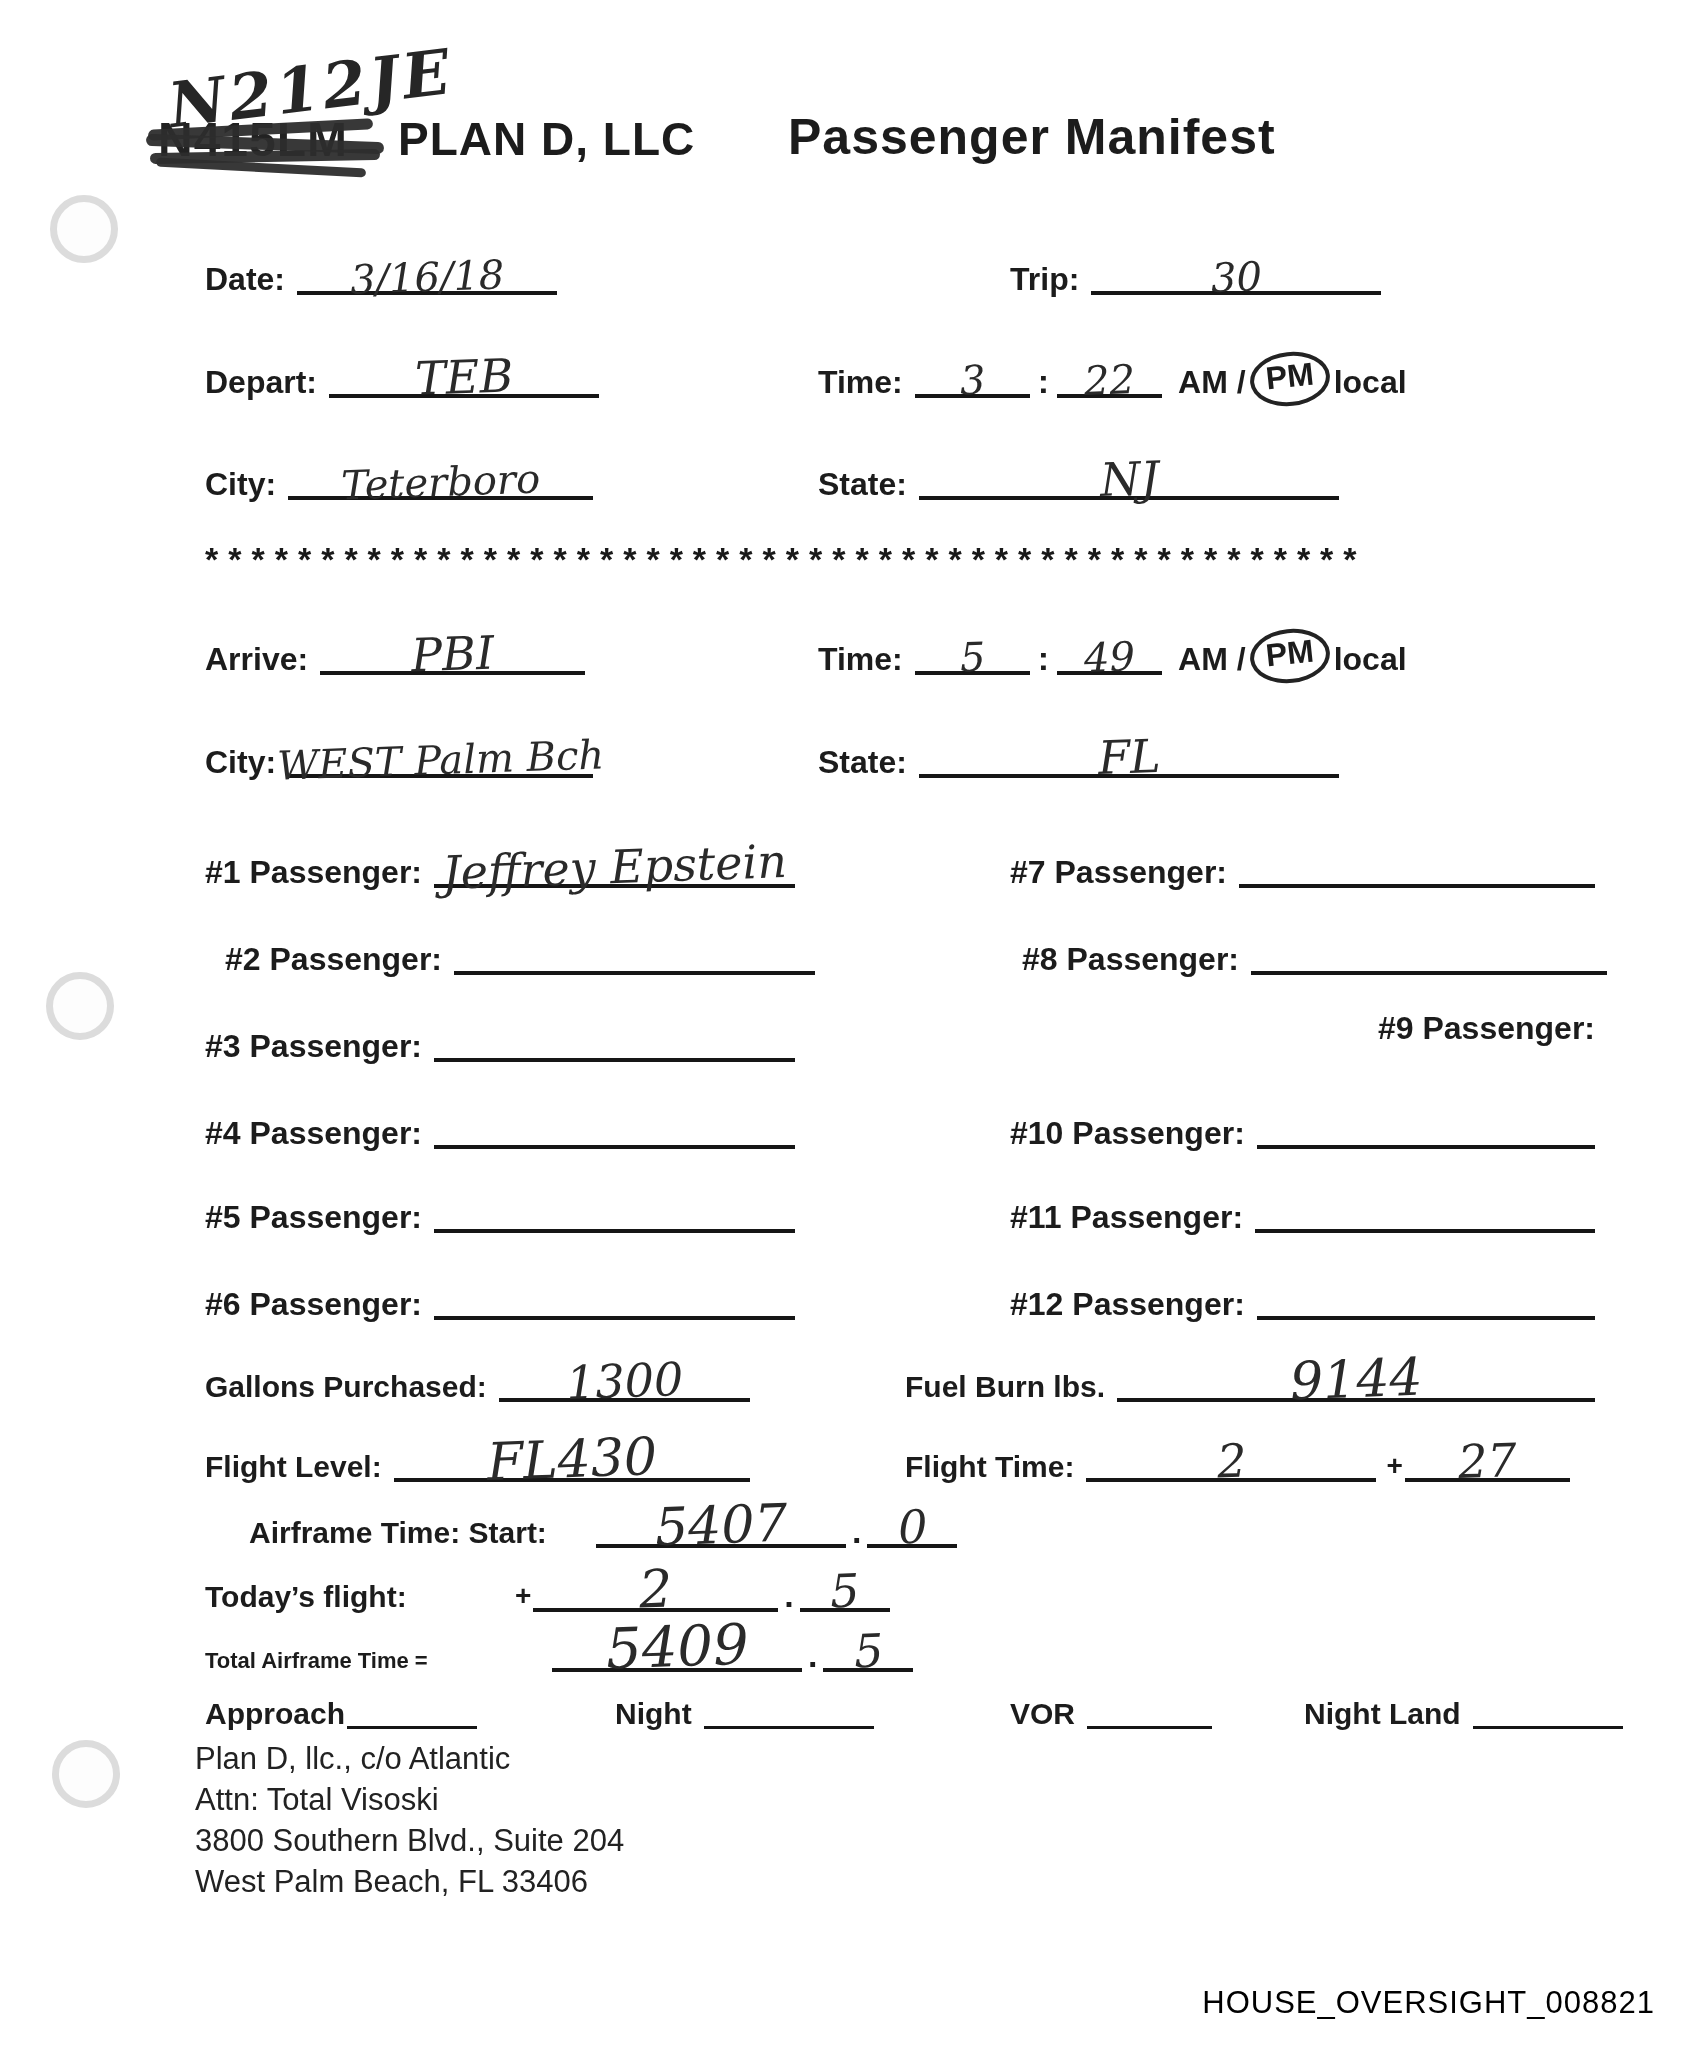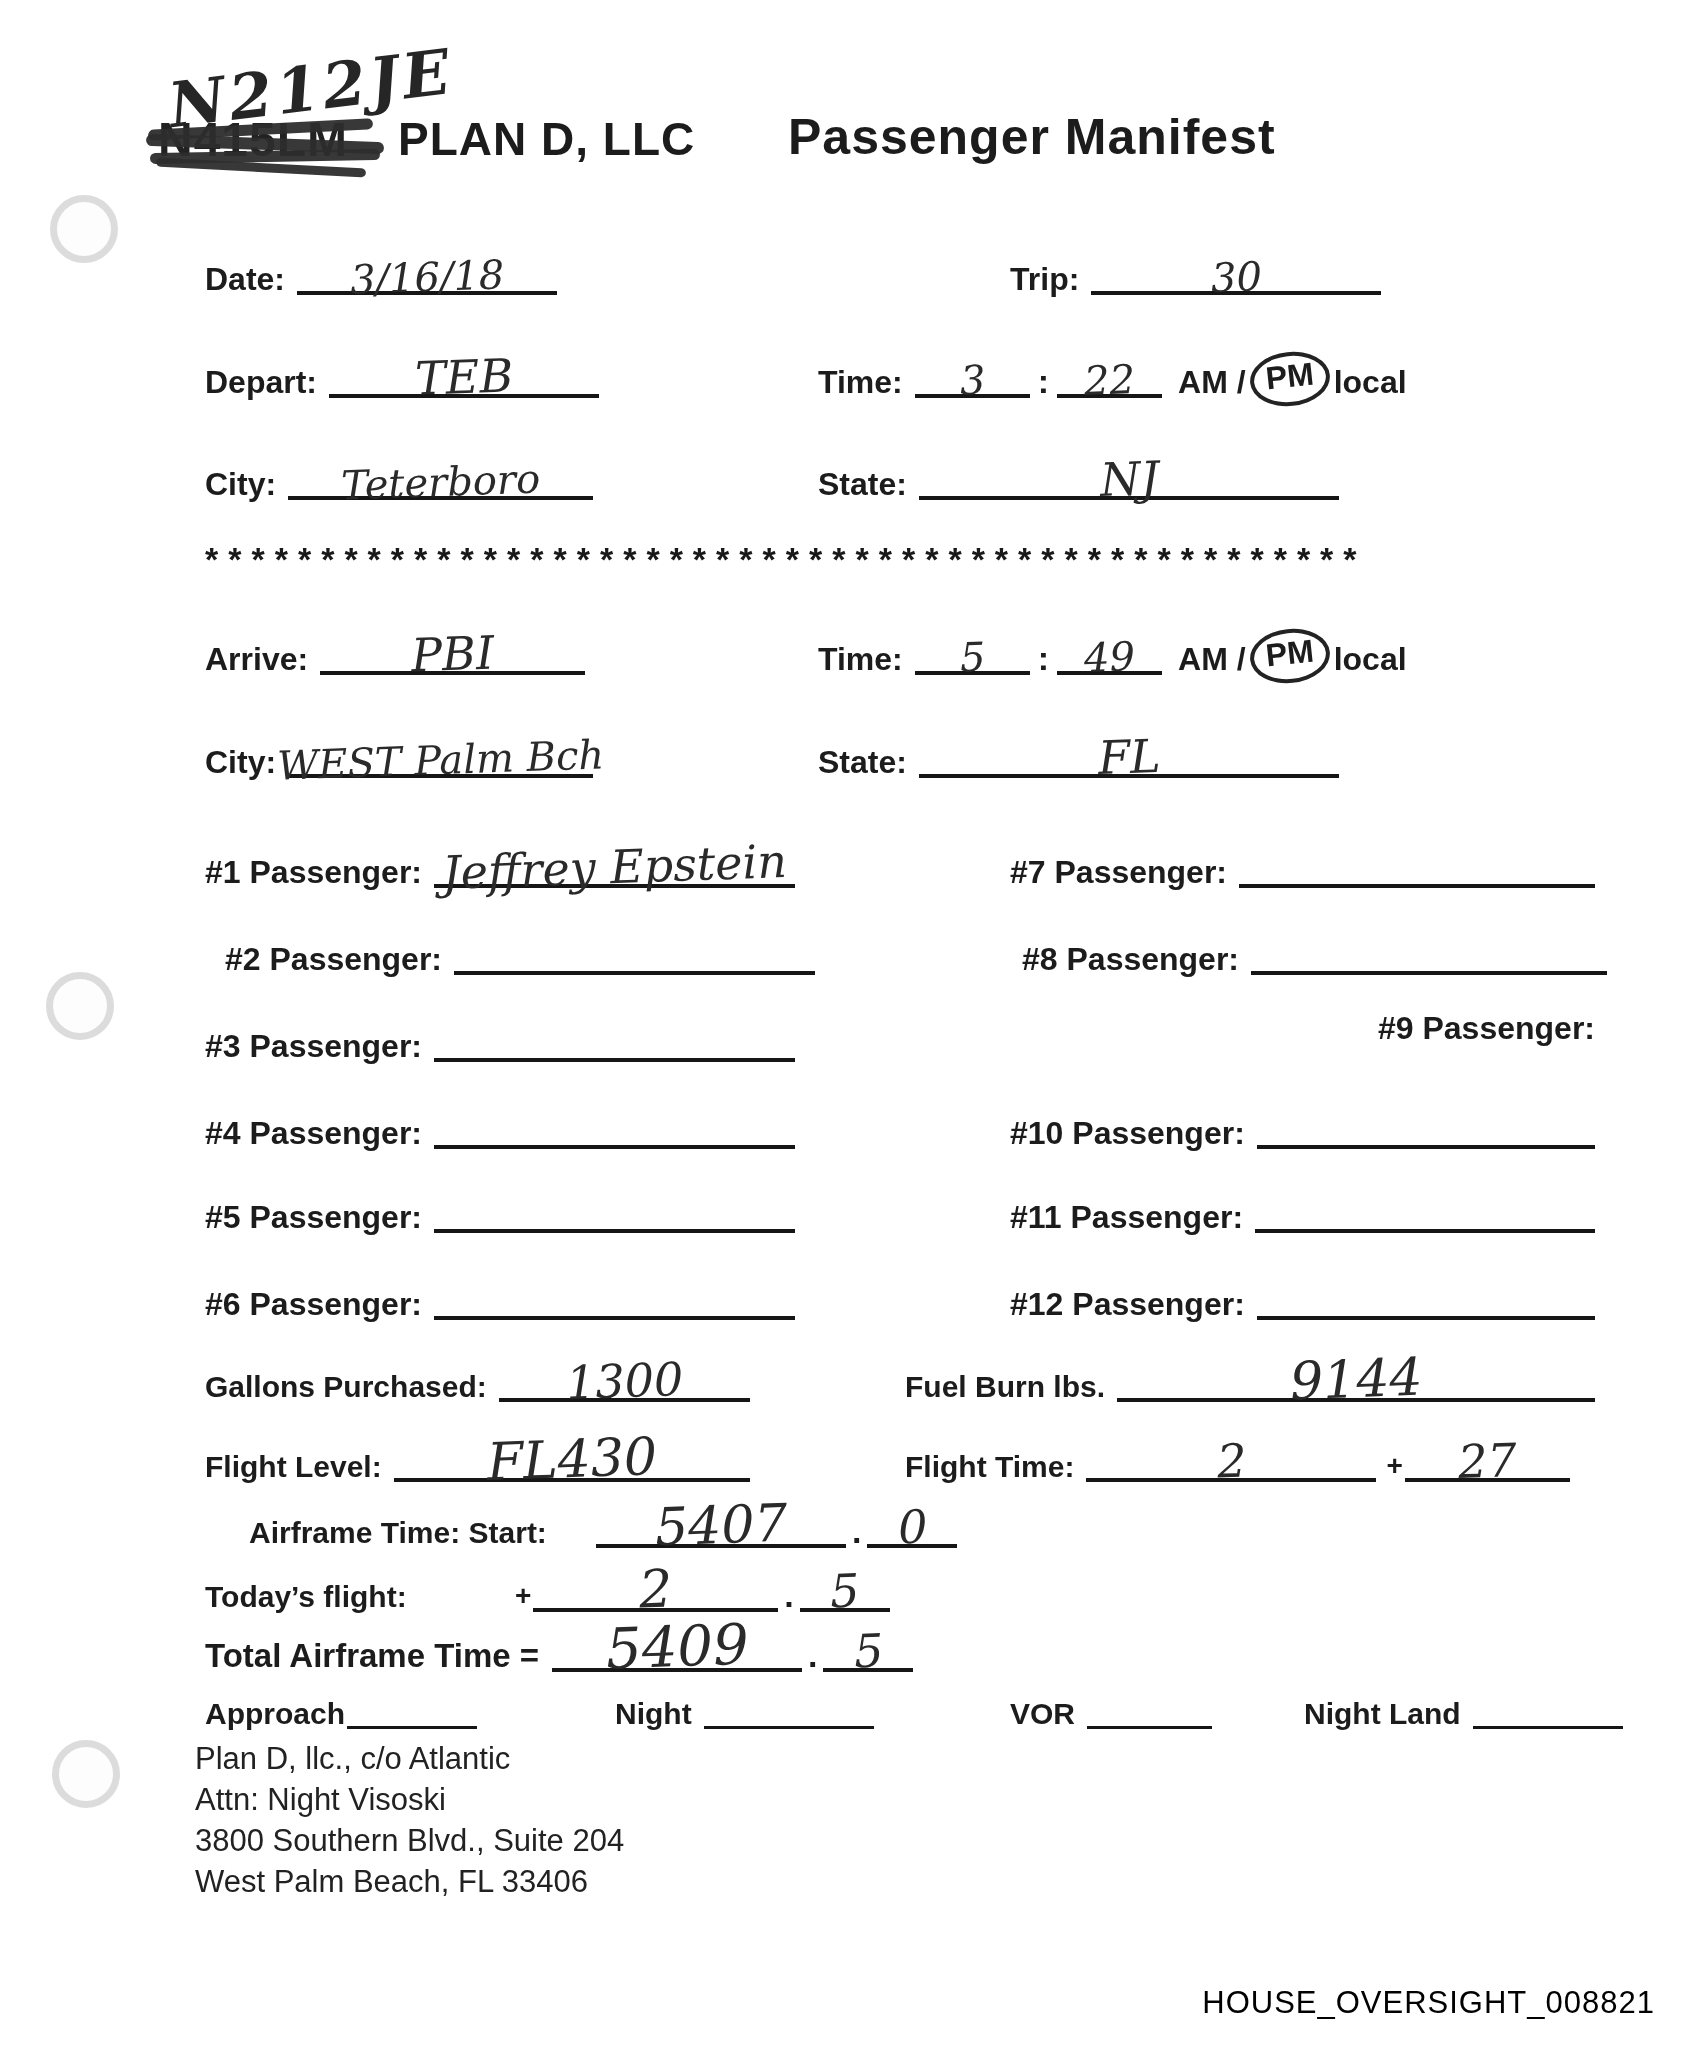--- a/index.html
+++ b/index.html
@@ -271,21 +271,21 @@
     <span class="plus">+</span>
     <span class="fline" style="width:245px;margin-left:0;">
       <span class="hw hw-xl">2</span>
     </span>
     <span class="dot">.</span>
     <span class="fline" style="width:90px;margin-left:0;">
       <span class="hw hw-l">5</span>
     </span>
   </div>
   <div class="frow" style="left:205px;top:1622px;">
-    <span class="lbl" style="font-size:33px;min-width:335px;">Total Airframe Time =</span>
+    <span class="lbl" style="font-size:22px;min-width:335px;">Total Airframe Time =</span>
     <span class="fline" style="width:250px;">
       <span class="hw hw-xxl">5409</span>
     </span>
     <span class="dot">.</span>
     <span class="fline" style="width:90px;margin-left:0;">
       <span class="hw hw-l">5</span>
     </span>
   </div>
 
   <div class="frow" style="left:205px;top:1688px;">
@@ -300,20 +300,20 @@
     <span class="lbl" style="font-size:30px;">VOR</span>
     <span class="fline thin" style="width:125px;"></span>
   </div>
   <div class="frow" style="left:1304px;top:1688px;">
     <span class="lbl" style="font-size:30px;">Night Land</span>
     <span class="fline thin" style="width:150px;"></span>
   </div>
 
   <div class="address">
     <div>Plan D, llc., c/o Atlantic</div>
-    <div>Attn: Night Visoski</div>
+    <div>Attn: Total Visoski</div>
     <div>3800 Southern Blvd., Suite 204</div>
     <div>West Palm Beach, FL 33406</div>
   </div>
 
   <div class="bates">HOUSE_OVERSIGHT_008821</div>
 
 </div>
 
 </body></html>

